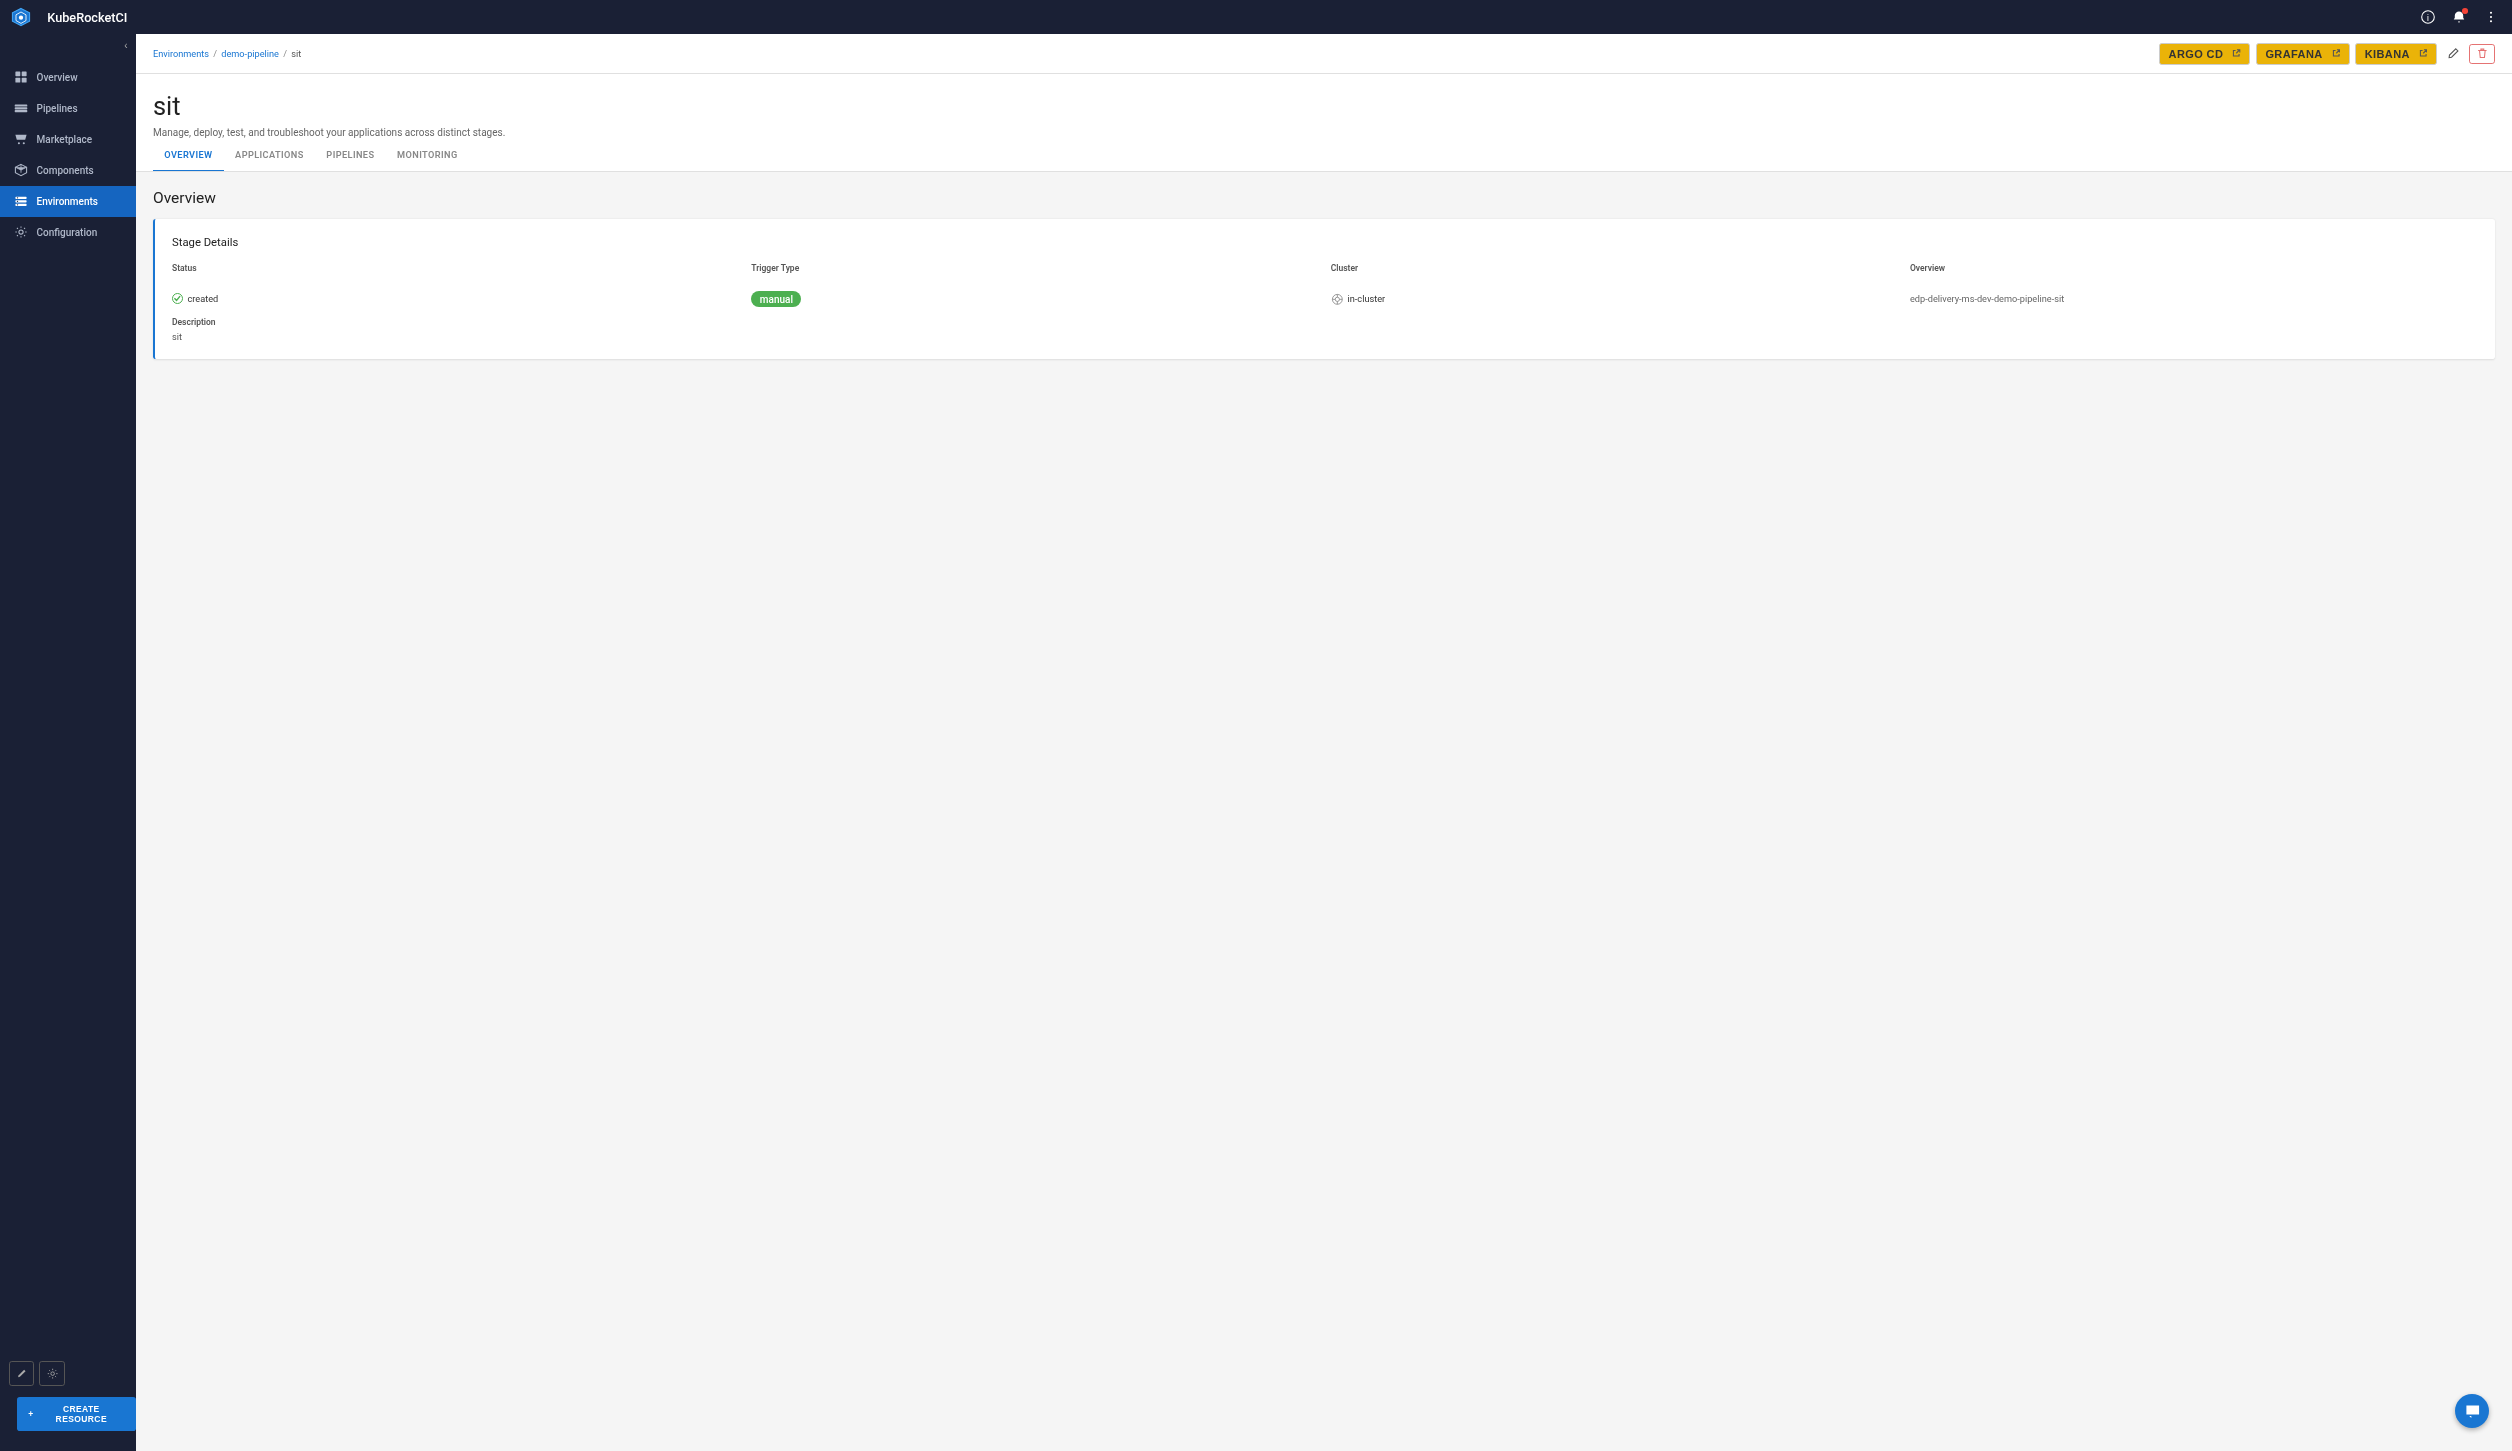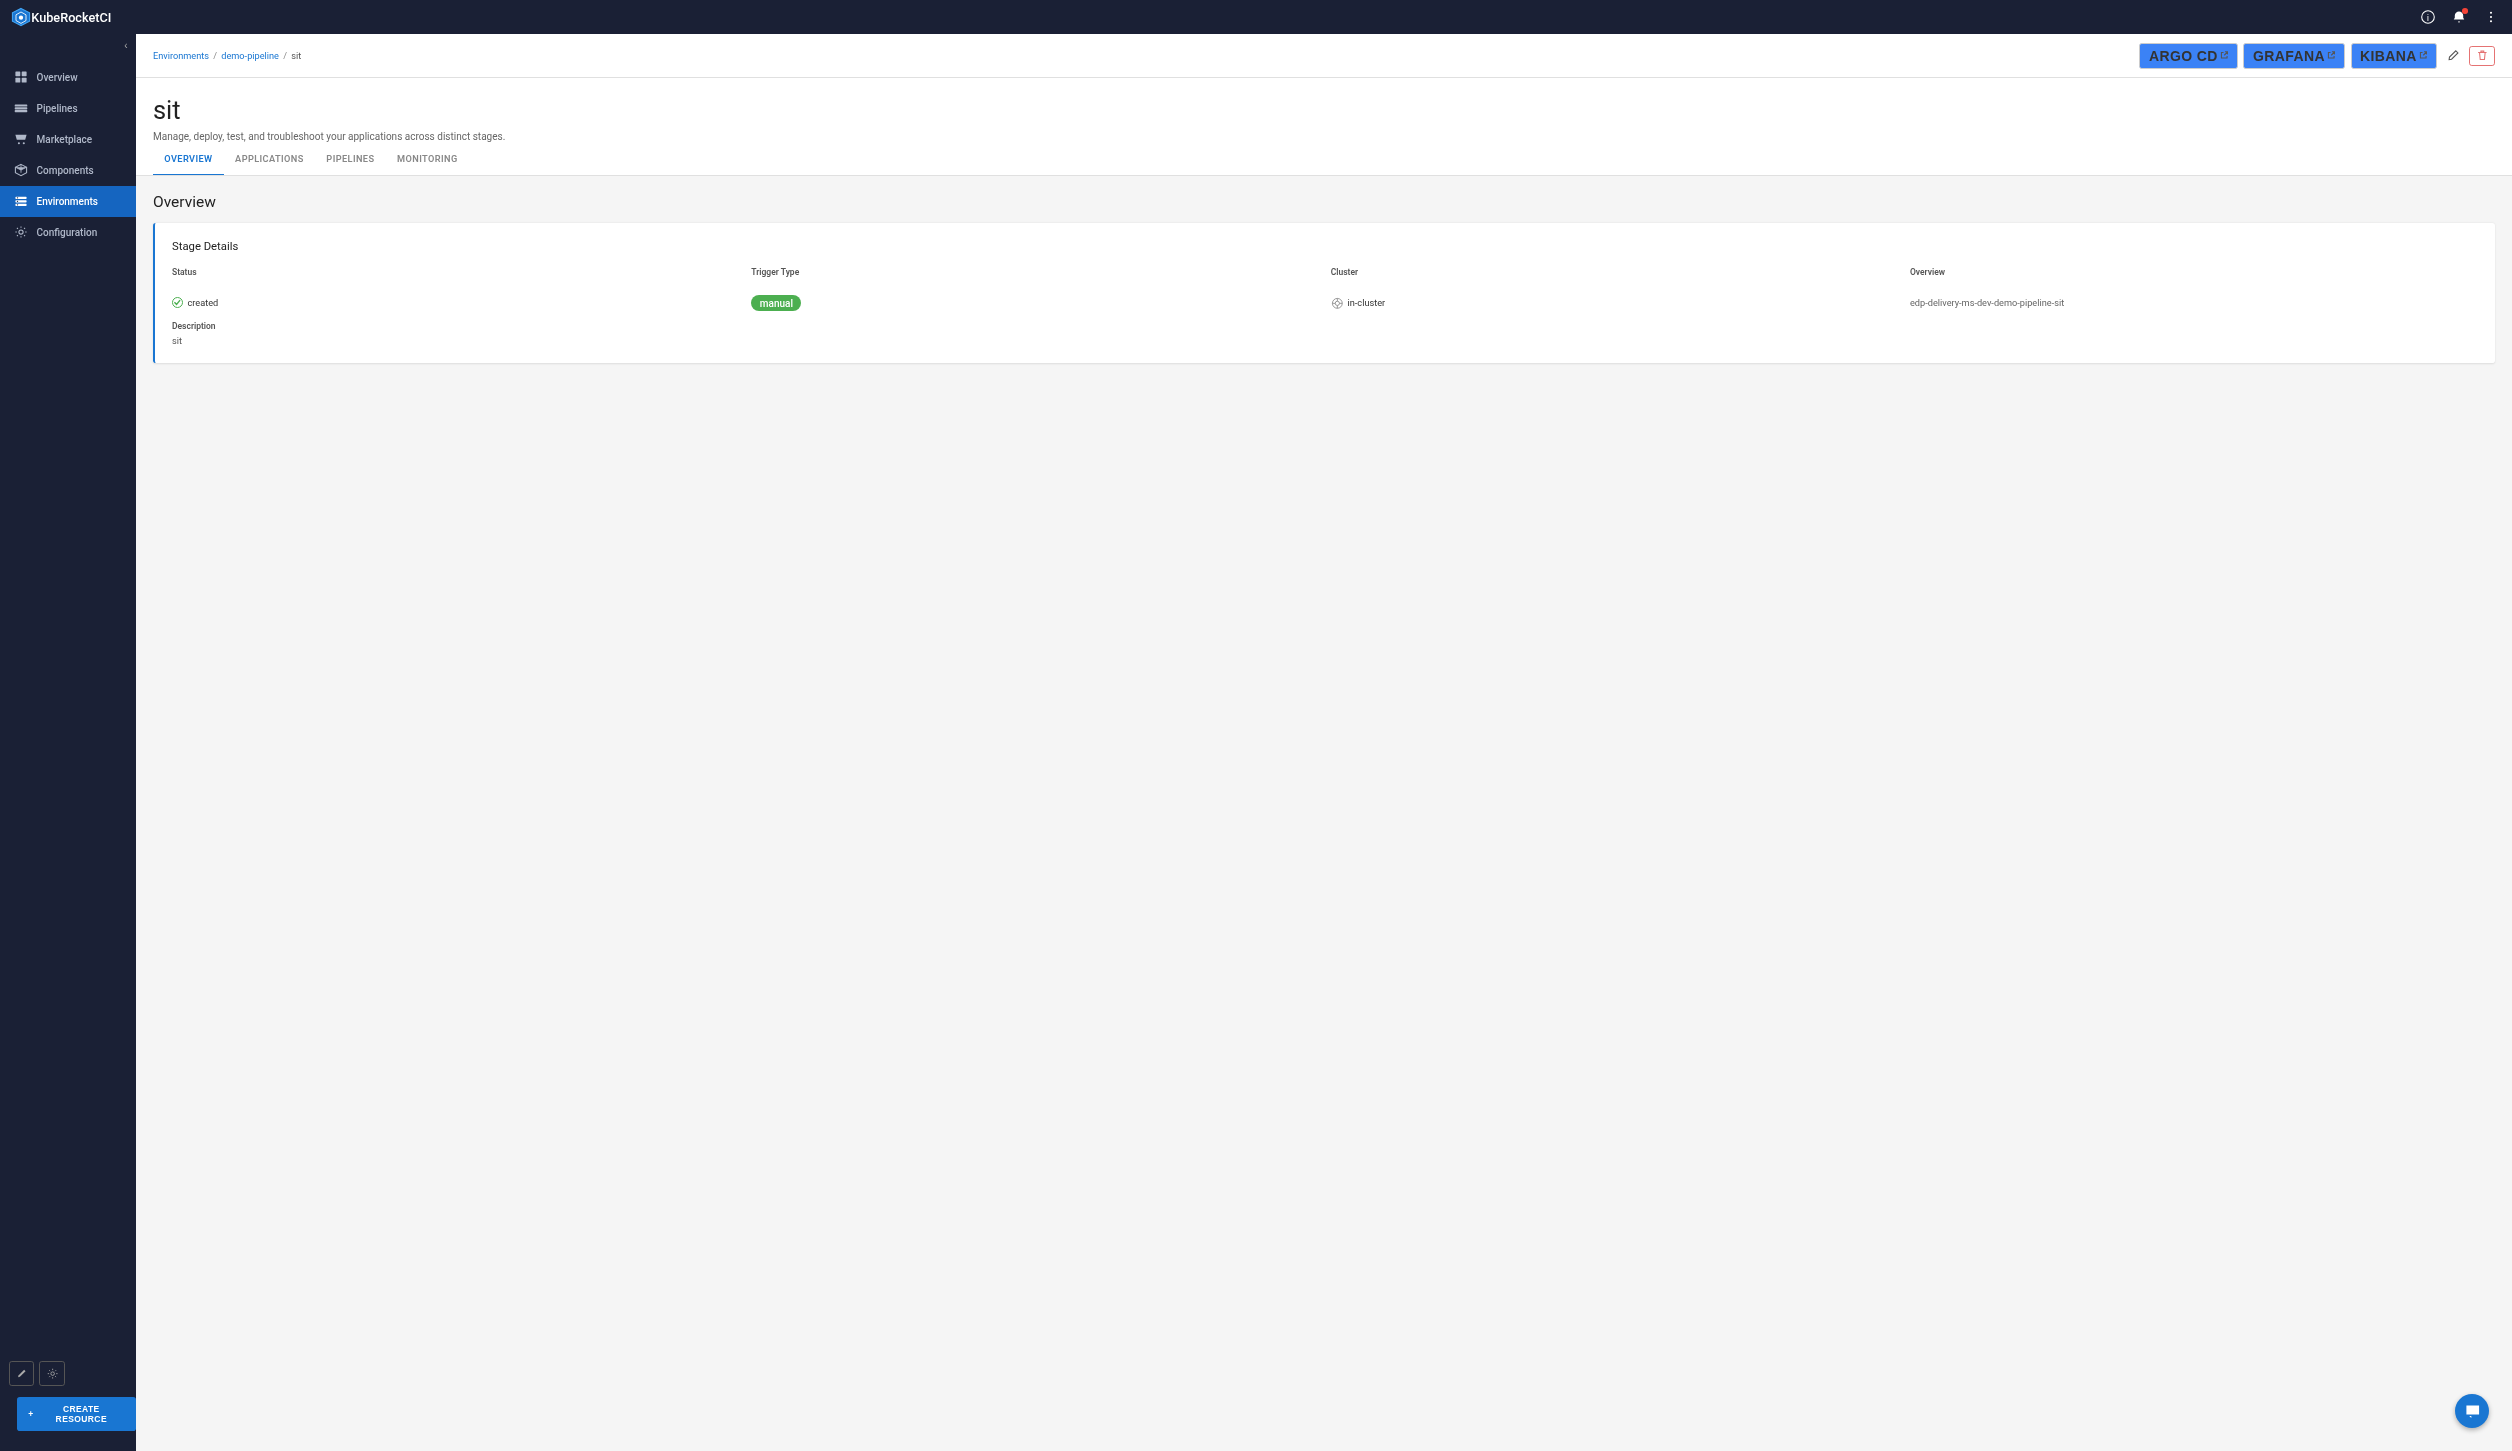--- a/index.html
+++ b/index.html
@@ -12,21 +12,21 @@
       height: 34px;
       display: flex;
       align-items: center;
       padding: 0 11.3px;
       flex-shrink: 0;
       z-index: 100;
     }
     .navbar-brand {
       display: flex;
       align-items: center;
-      gap: 0;
+      gap: 16px;
       font-size: 12.7px;
       font-weight: 500;
       color: white;
       flex: 1;
     }
     .navbar-brand-icon {
       width: 20px;
       height: 20px;
     }
     .navbar-actions {
@@ -181,30 +181,30 @@
     .breadcrumb-current {
       color: #555;
     }
     .toolbar-actions {
       display: flex;
       align-items: center;
       gap: 5.6px;
     }
     .external-link-btn {
       border: 0.7px solid #ccc;
-      background: #3b82f6;
+      background: #eab308;
       color: #333;
-      font-size: 14px;
+      font-size: 11px;
       font-weight: 600;
       padding: 4.2px 8.5px;
       border-radius: 2.8px;
       cursor: pointer;
       display: flex;
       align-items: center;
-      gap: 2px;
+      gap: 9px;
       letter-spacing: 0.4px;
     }
     .edit-btn {
       background: none;
       border: none;
       color: #555;
       cursor: pointer;
       font-size: 12.7px;
       padding: 4.2px;
       display: flex;

